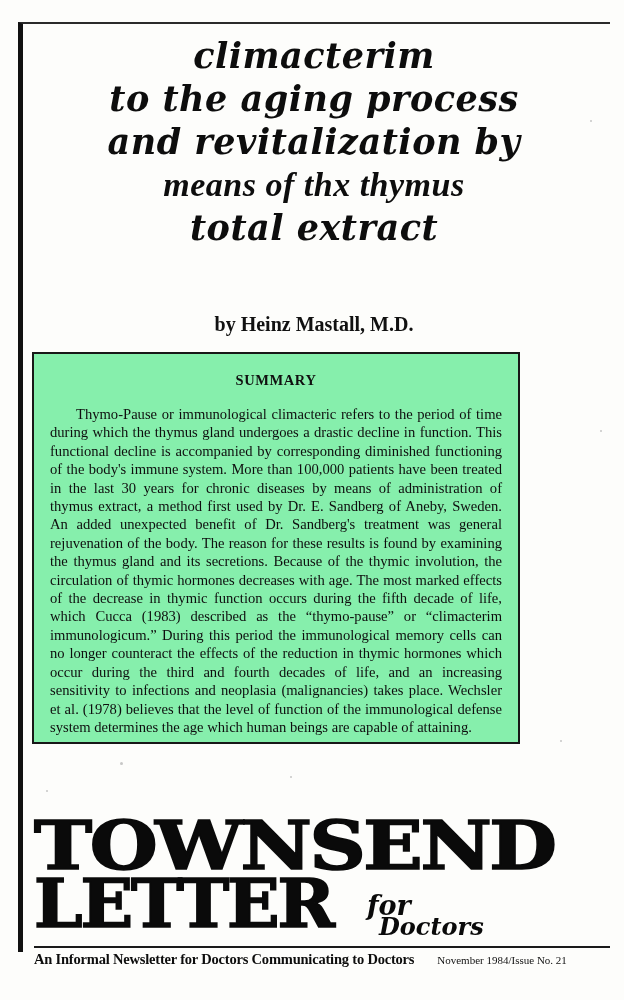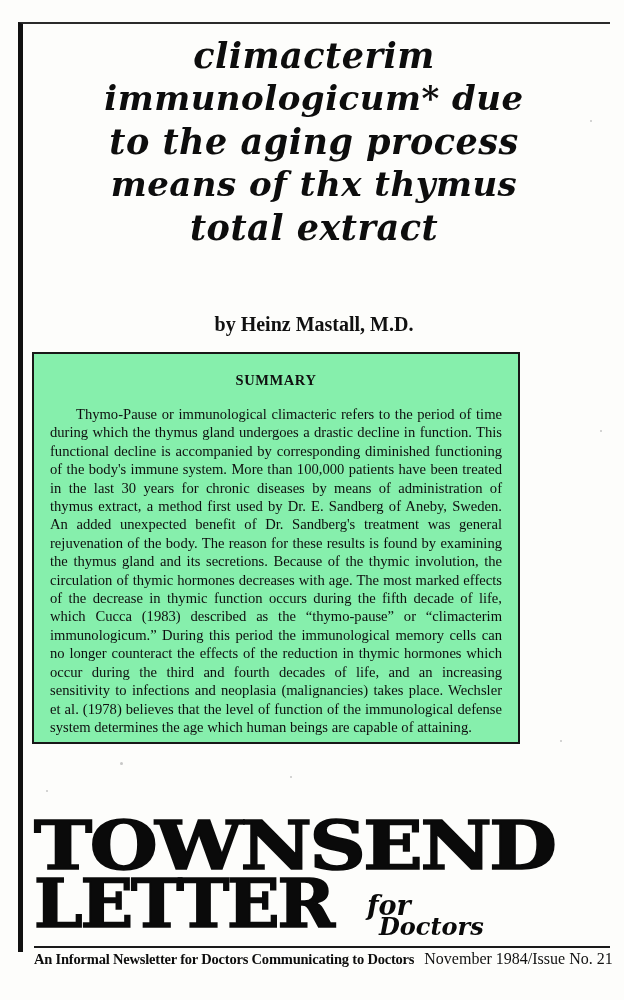--- a/index.html
+++ b/index.html
@@ -47,21 +47,21 @@
     font-family: "DejaVu Serif", serif;
     font-style: italic;
     font-weight: 700;
     font-size: 35px;
     line-height: 43px;
     letter-spacing: 0.5px;
     color: #0d0d0d;
     white-space: nowrap;
   }
   .title-line.l2 { font-size: 34px; }
-  .title-line.l5 { font-size: 34px; }
+  .title-line.l5 { font-size: 34px; font-family: Liberation Serif, serif; }
 
   .byline {
     position: absolute;
     left: 40px;
     top: 316px;
     width: 548px;
     text-align: center;
     font-family: "Liberation Serif", serif;
     font-weight: 700;
     font-size: 20px;
@@ -171,44 +171,44 @@
     font-family: "Liberation Serif", serif;
   }
   .footer-tag {
     font-weight: 700;
     font-size: 14.5px;
     color: #0d0d0d;
     letter-spacing: -0.2px;
   }
   .footer-issue {
     font-weight: 400;
-    font-size: 16px;
+    font-size: 11px;
     color: #111;
-    margin-left: 10px;
+    margin-left: 23px;
   }
 
   
   .speck {
     position: absolute;
     background: #9a9a9a;
     border-radius: 50%;
     opacity: 0.55;
   }
 </style>
 </head>
 <body>
 
 <div class="page">
 
   <div class="scan-frame"></div>
 
   <div class="title-block">
     <div class="title-line l1">climacterim</div>
-    <div class="title-line l2">immunologicum* due</div>
     <div class="title-line l3">to the aging process</div>
+    <div class="title-line l4">and revitalization by</div>
     <div class="title-line l5">means of thx thymus</div>
     <div class="title-line l6">total extract</div>
   </div>
 
   <div class="byline">
     <div>by Heinz Mastall, M.D.</div>
   </div>
 
   <div class="summary-box">
     <div class="summary-heading">SUMMARY</div>

